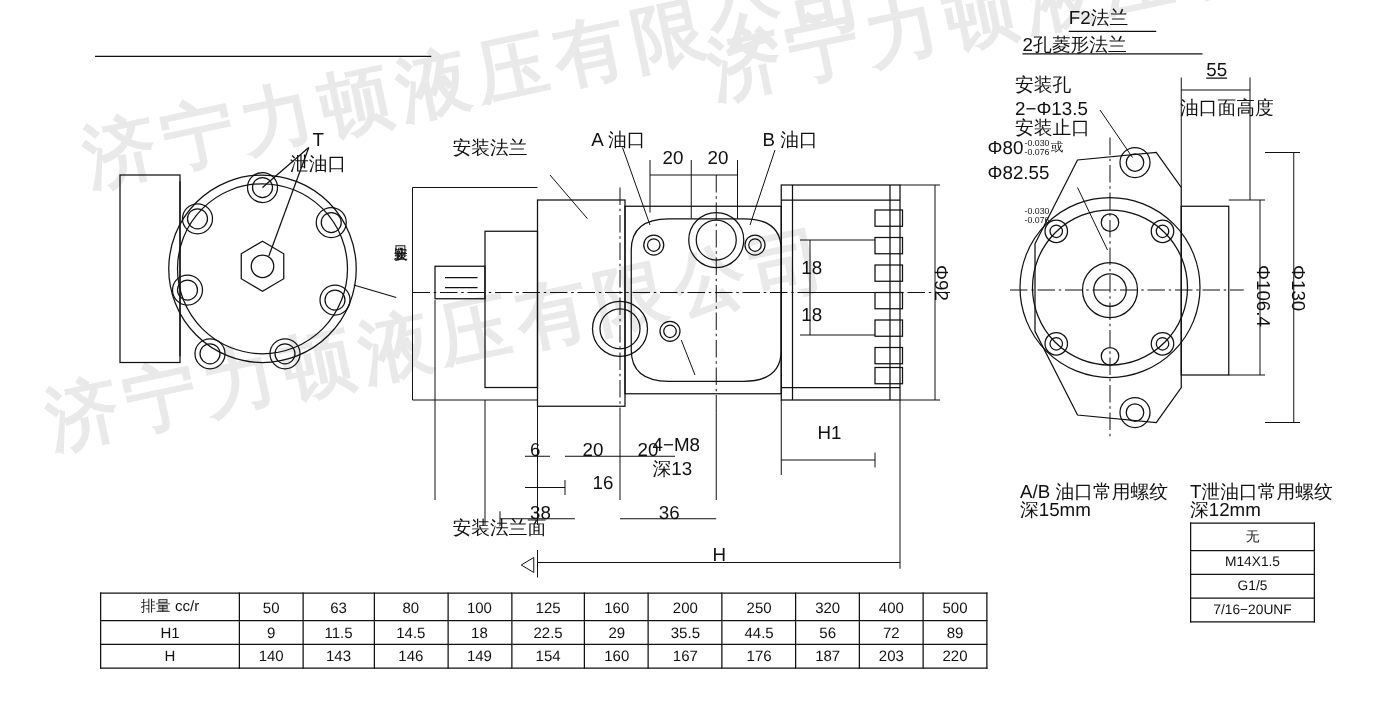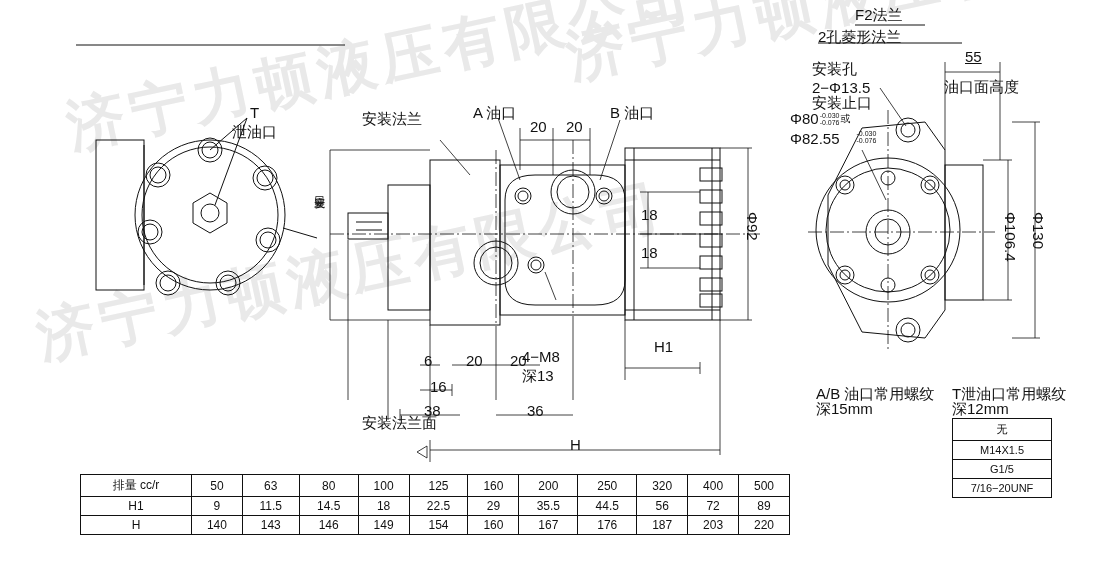--- a/index.html
+++ b/index.html
@@ -235,42 +235,42 @@
   <div class="lbl" style="left:530px;top:118px;">20</div>
   <div class="lbl" style="left:566px;top:118px;">20</div>
   <div class="lbl" style="left:641px;top:206px;">18</div>
   <div class="lbl" style="left:641px;top:244px;">18</div>
   <div class="lbl vertlr" style="left:742px;top:212px;">Φ92</div>
   <div class="lbl" style="left:654px;top:338px;">H1</div>
   <div class="lbl" style="left:522px;top:348px;">4−M8
 深13</div>
   <div class="lbl" style="left:362px;top:414px;">安装法兰面</div>
   <div class="lbl" style="left:424px;top:352px;">6</div>
-  <div class="lbl" style="left:430px;top:378px;">16</div>
+  <div class="lbl" style="left:430px;top:378px;padding-left:44px;">16</div>
   <div class="lbl" style="left:466px;top:352px;">20</div>
   <div class="lbl" style="left:510px;top:352px;">20</div>
   <div class="lbl" style="left:424px;top:402px;">38</div>
   <div class="lbl" style="left:527px;top:402px;">36</div>
   <div class="lbl" style="left:570px;top:436px;">H</div>
 
   <div class="lbl" style="left:812px;top:60px;">安装孔
 2−Φ13.5</div>
   <div class="lbl" style="left:944px;top:78px;">油口面高度</div>
   <div class="lbl" style="left:965px;top:48px;text-decoration:underline;">55</div>
   <div class="lbl" style="left:812px;top:94px;">安装止口</div>
 
   <div style="position:absolute;left:790px;top:110px;display:flex;align-items:center;gap:1px;text-align:center;">
     <span class="lbl" style="position:static;">Φ80</span>
     <span style="display:inline-flex;flex-direction:column;font-size:7px;line-height:1.05;">
       <span>-0.030</span>
       <span>-0.076</span>
     </span>
     <span class="lbl sm" style="position:static;">或</span>
   </div>
-  <div style="position:absolute;left:790px;top:130px;display:flex;align-items:flex-start;gap:17px;">
+  <div style="position:absolute;left:790px;top:130px;display:flex;align-items:flex-end;gap:17px;flex-direction:column;">
     <span class="lbl" style="position:static;">Φ82.55</span>
     <span style="display:inline-flex;flex-direction:column;font-size:7px;line-height:1.05;">
       <span>-0.030</span>
       <span>-0.076</span>
     </span>
   </div>
 
   <div class="lbl vertlr" style="left:1000px;top:212px;">Φ106.4</div>
   <div class="lbl vertlr" style="left:1028px;top:212px;">Φ130</div>
 

